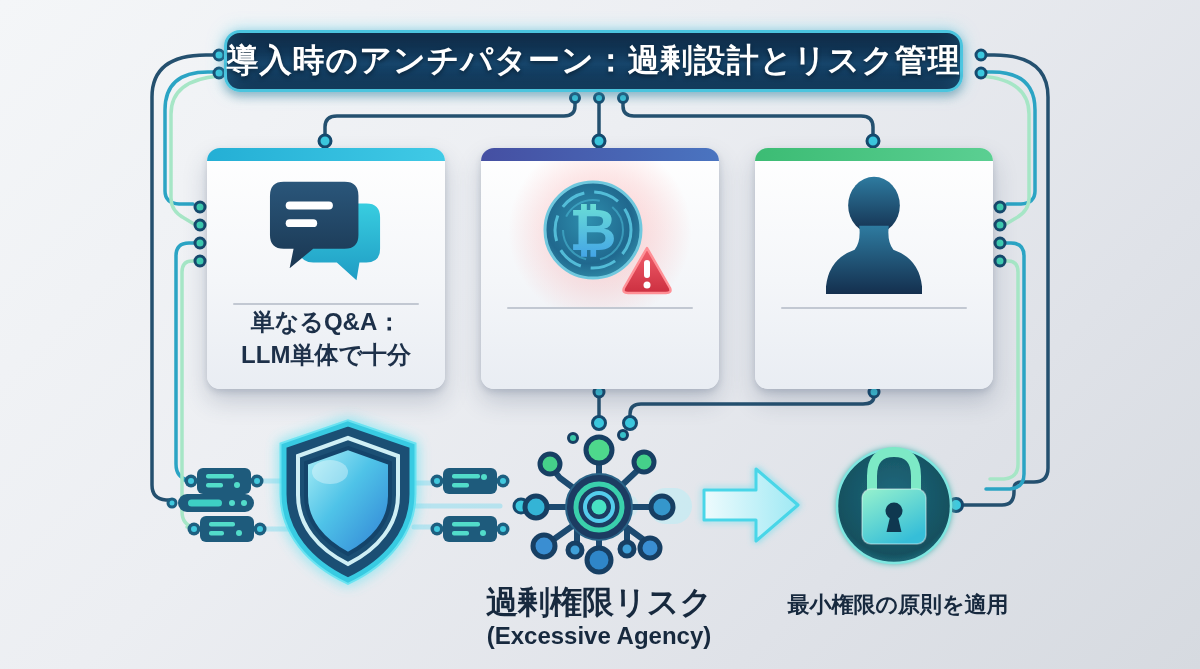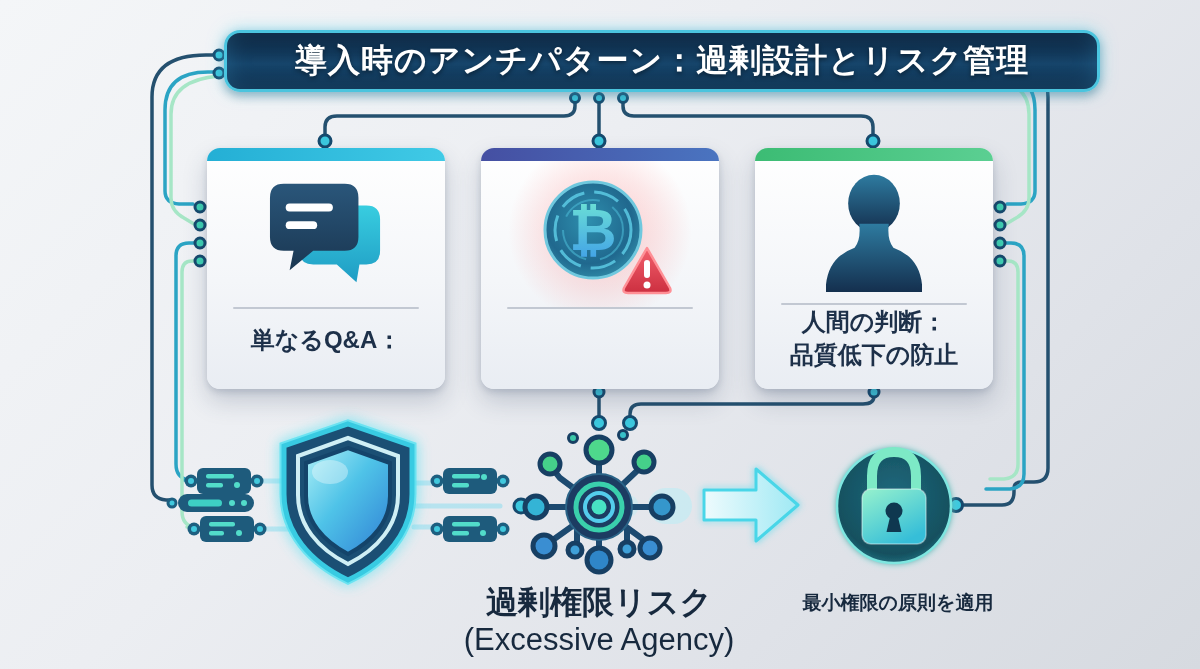--- a/index.html
+++ b/index.html
@@ -4,21 +4,21 @@
 <style>
   html,body{margin:0;padding:0;background:#cfd3d9;}
   #canvas{
     position:relative;width:1200px;height:669px;overflow:hidden;
     font-family:"Liberation Sans","DejaVu Sans",sans-serif;
     background:linear-gradient(135deg,#f4f6f8 0%,#eceef2 40%,#dfe2e8 75%,#d6dae0 100%);
   }
   #artwork{position:absolute;left:0;top:0;width:1200px;height:669px;}
   
   .title-banner{
-    position:absolute;left:224px;top:30px;width:876px;height:62px;
+    position:absolute;left:224px;top:30px;width:739px;height:62px;
     border-radius:16px;box-sizing:border-box;
     background:linear-gradient(180deg,#0a1f38 0%,#16456b 55%,#0d2c4a 100%);
     border:3px solid rgba(82,214,240,.9);
     box-shadow:0 0 16px rgba(82,214,240,.55),0 4px 10px rgba(20,40,70,.35),inset 0 0 22px rgba(70,170,220,.25);
     display:flex;align-items:center;justify-content:center;
     color:#ffffff;font-size:32px;font-weight:bold;letter-spacing:1px;white-space:nowrap;
     text-shadow:0 2px 4px rgba(0,0,0,.45);
   }
   
   .card{
@@ -33,23 +33,23 @@
   .card-2 .bar{background:linear-gradient(90deg,#454fa2,#4a74c0);}
   .card-3 .bar{background:linear-gradient(90deg,#3cbc74,#5bcf92);}
   .icon-wrap{height:146px;display:flex;align-items:center;justify-content:center;}
   .card-2 .icon-wrap{background:radial-gradient(circle at 50% 48%,rgba(255,80,80,.30) 0%,rgba(255,80,80,.12) 42%,rgba(255,80,80,0) 65%);}
   .divider{width:186px;height:2px;background:#c2c8d2;margin:0 auto;border-radius:1px;}
   .card-label{flex:1;display:flex;flex-direction:column;align-items:center;justify-content:center;
     text-align:center;font-size:24px;font-weight:bold;color:#1d3049;line-height:1.38;padding-bottom:18px;}
   
   .hub-label{position:absolute;left:447px;top:584px;width:304px;text-align:center;color:#17293e;}
   .hub-label .l1{font-size:32px;font-weight:bold;line-height:1.15;}
-  .hub-label .l2{font-size:31px;font-weight:normal;line-height:1.25;}
+  .hub-label .l2{font-size:24px;font-weight:bold;line-height:1.25;}
   .lock-label{position:absolute;left:742px;top:590px;width:312px;text-align:center;
-    color:#17293e;font-size:19px;font-weight:bold;}
+    color:#17293e;font-size:22px;font-weight:bold;}
 </style>
 </head>
 <body>
 
 <div id="canvas">
 
   <svg id="artwork" viewBox="0 0 1200 669">
     <defs>
       <linearGradient id="shieldGrad" x1="0" y1="0" x2="1" y2="1">
         <stop offset="0" stop-color="#aef0f6"></stop>
@@ -297,20 +297,21 @@
             </linearGradient>
         </defs>
         <path d="M22 8 H84 Q98 8 98 22 V62 Q98 76 84 76 H52 L28 96 L32 76 H22 Q8 76 8 62 V22 Q8 8 22 8 Z" fill="url(#cf)"></path>
         <rect x="24" y="28" width="48" height="8" rx="4" fill="#ffffff"></rect>
         <rect x="24" y="46" width="32" height="8" rx="4" fill="#ffffff"></rect>
       </svg>
     </div>
     <div class="divider"></div>
     <div class="card-label">
       <span>単なるQ&amp;A：</span>
+      <span>LLM単体で十分</span>
     </div>
   </div>
 
   <div class="card card-2">
     <div class="bar"></div>
     <div class="icon-wrap">
       <svg width="150" height="128" viewBox="0 0 150 128">
         <defs>
           <radialGradient id="cg2" cx="0.45" cy="0.4" r="0.75">
             <stop offset="0" stop-color="#2e8fae"></stop>
@@ -348,24 +349,20 @@
           <linearGradient id="pg3" x1="0" y1="0" x2="0" y2="1">
             <stop offset="0" stop-color="#2e7ba0"></stop>
               <stop offset="100%" stop-color="#142f4e"></stop>
           </linearGradient>
         </defs>
         <ellipse cx="65" cy="36" rx="28" ry="31" fill="url(#pg3)"></ellipse>
         <path d="M49 58 Q51 76 44 84 Q16 94 13 124 V132 H117 V124 Q114 94 86 84 Q79 76 81 58 Z" fill="url(#pg3)"></path>
       </svg>
     </div>
     <div class="divider"></div>
-    <div class="card-label">
-      <span>人間の判断：</span>
-      <span>品質低下の防止</span>
-    </div>
   </div>
 
   <div class="hub-label">
     <div class="l1">過剰権限リスク</div>
     <div class="l2">(Excessive Agency)</div>
   </div>
   <div class="lock-label">最小権限の原則を適用</div>
 
 </div>
 

